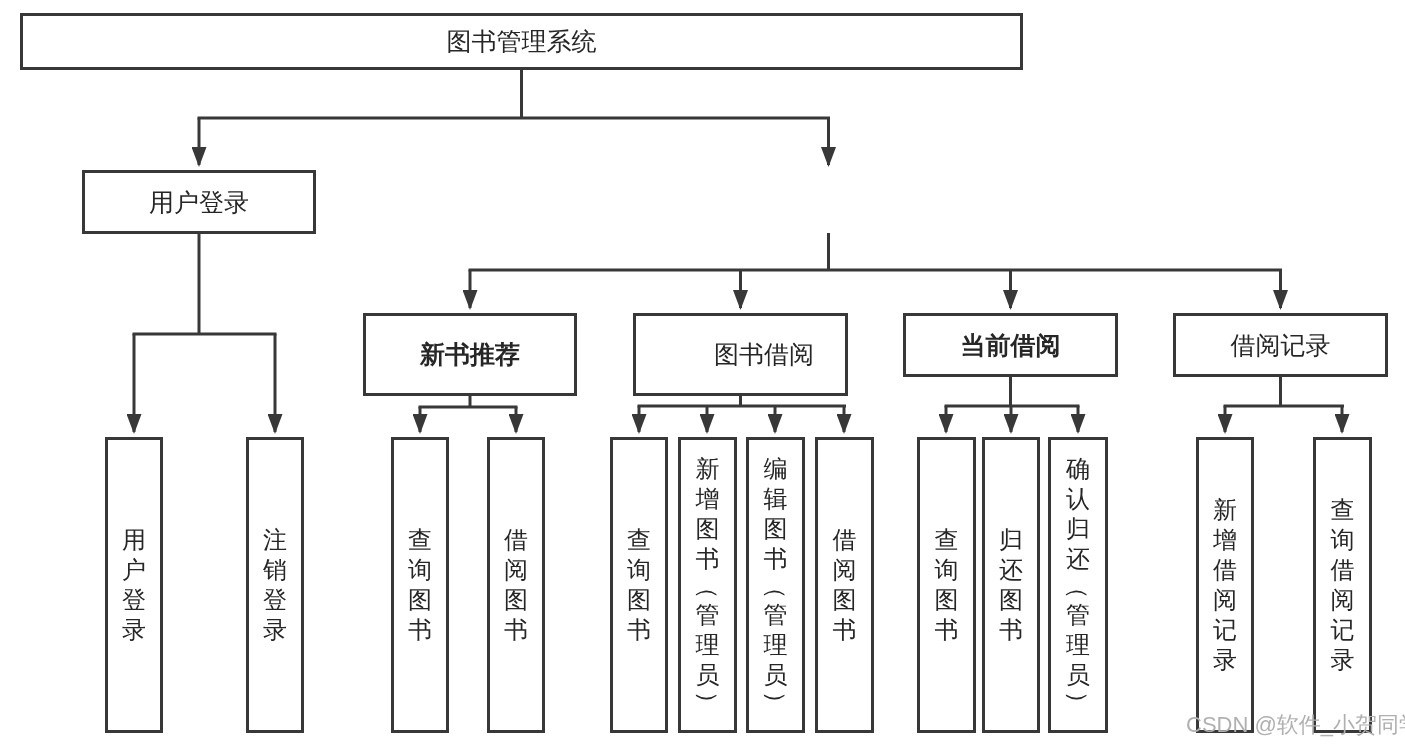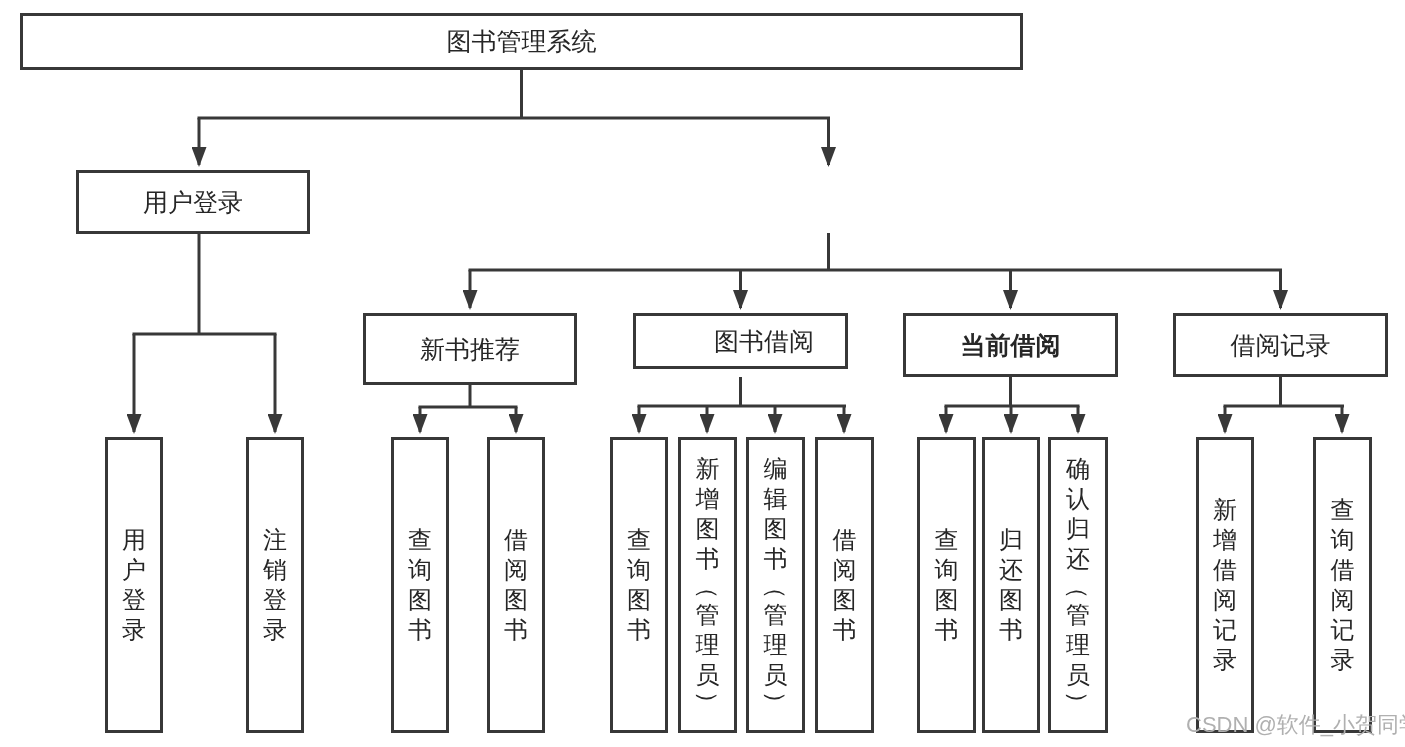--- a/index.html
+++ b/index.html
@@ -87,24 +87,24 @@
     <g>
       <line x1="1280.5" y1="377" x2="1280.5" y2="406"></line>
       <line x1="1223.5" y1="406" x2="1344" y2="406"></line>
       <line x1="1225" y1="406" x2="1225" y2="432" marker-end="url(#arrow)"></line>
       <line x1="1342" y1="406" x2="1342" y2="432" marker-end="url(#arrow)"></line>
     </g>
   </svg>
 
   <div class="node h-node" style="left:20px; top:13px; width:1003px; height:57px;text-align:center;">图书管理系统</div>
 
-  <div class="node h-node" style="left:76px; top:170px; width:234px; height:64px;">用户登录</div>
-
-  <div class="node h-node" style="left:363px; top:313px; width:214px; height:72px;">新书推荐</div>
-  <div class="node h-node" style="left:633px; top:313px; width:215px; height:56px;padding-left:47px;">图书借阅</div>
+  <div class="node h-node" style="left:82px; top:170px; width:234px; height:64px;">用户登录</div>
+
+  <div class="node h-node" style="left:363px; top:313px; width:214px; height:83px;font-weight:bold;">新书推荐</div>
+  <div class="node h-node" style="left:633px; top:313px; width:215px; height:83px;padding-left:47px;">图书借阅</div>
   <div class="node h-node" style="left:903px; top:313px; width:215px; height:64px;font-weight:bold;">当前借阅</div>
   <div class="node h-node" style="left:1173px; top:313px; width:215px; height:64px;">借阅记录</div>
 
   <div class="node v-node v-label" style="left:105px; top:437px; width:58px; height:296px;">
       <span class="vchar">用</span>
       <span class="vchar">户</span>
       <span class="vchar">登</span>
       <span class="vchar">录</span>
     </div>
   <div class="node v-node v-label" style="left:246px; top:437px; width:58px; height:296px;">

